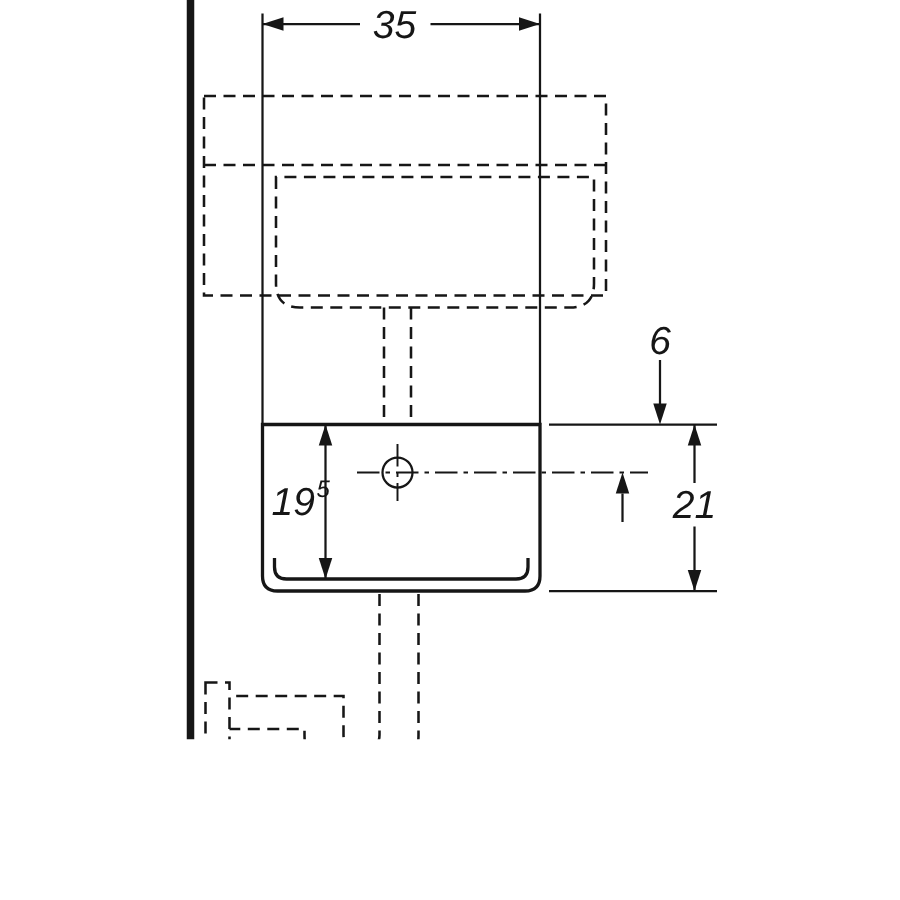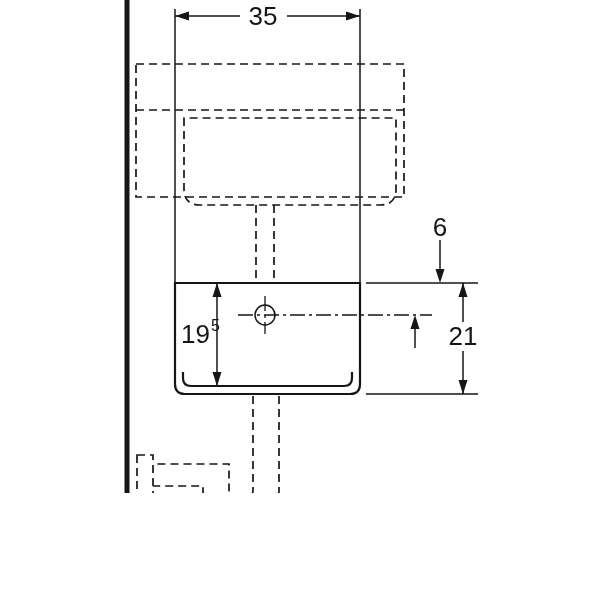--- a/index.html
+++ b/index.html
@@ -7,20 +7,21 @@
     padding: 0;
     background: #ffffff;
     font-family: "Liberation Sans", sans-serif;
   }
   .canvas {
     position: relative;
     width: 600px;
     height: 493px;
     background: #ffffff;
     overflow: hidden;
+    font-style: italic;
   }
   svg {
     position: absolute;
     top: 0;
     left: 0;
   }
   .solid-thick {
     stroke: #161616;
     stroke-width: 5;
     fill: none;

